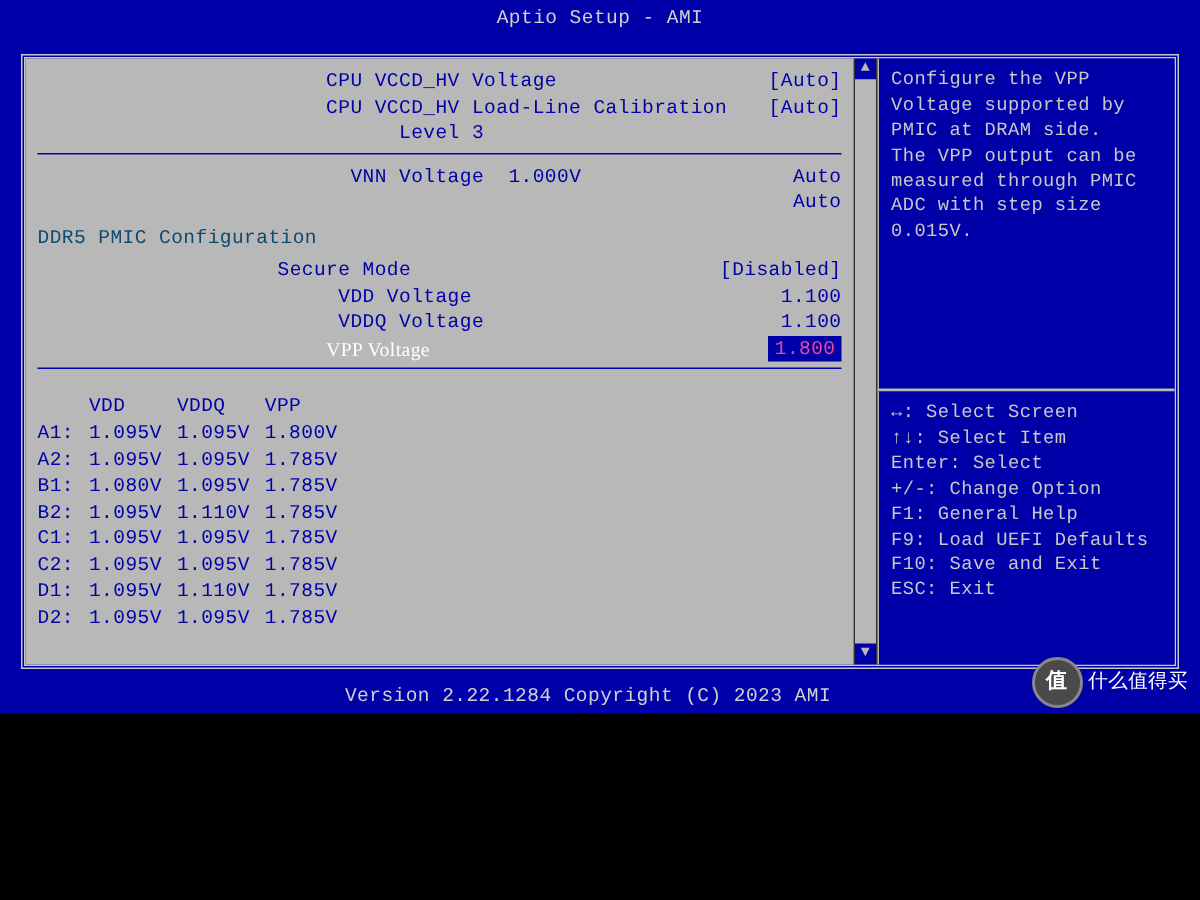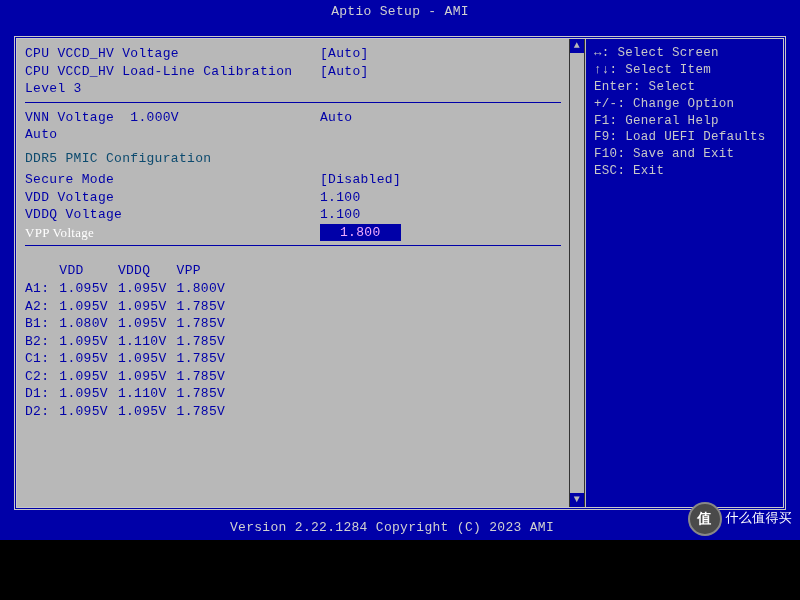--- a/index.html
+++ b/index.html
@@ -4,21 +4,21 @@
 <style>
   * { box-sizing: border-box; margin: 0; padding: 0; }
   html, body { width: 800px; height: 600px; overflow: hidden; background: #000; }
   body {
     font-family: "Courier New", monospace;
     font-size: 13px;
     line-height: 1.35;
     letter-spacing: 0.3px;
   }
   .root {
-    width: 800px; height: 540px;
+    width: 800px; height: 476px;
     background: #0000a8;
     position: relative;
   }
   .title-bar {
     height: 22px;
     background: #0000a8;
     color: #d0d0d0;
     text-align: center;
     padding-top: 3px;
   }
@@ -73,25 +73,25 @@
   }
   .scroll-track { flex: 1; width: 100%; background: #b8b8b8; }
   .help-pane, .keys-pane {
     background: #0000a8;
     color: #c8c8c8;
     padding: 6px 8px;
     border-left: 1px solid #b8b8b8;
   }
   .help-pane { flex: 1 1 55%; border-bottom: 2px solid #b8b8b8;}
   .keys-pane { flex: 1 1 45%; }
-  .row { display: flex; }
+  .row { display: flex; justify-content: flex-end; }
   .row .lbl { width: 295px; }
   .row .val { }
   .selected-row .lbl { color: #fff; font-family: Liberation Serif, serif; }
-  .selected-val { background: #0000a8; color: #f0abfc; padding: 0 20px; }
+  .selected-val { background: #0000a8; color: #ec4899; padding: 0 4px; }
   .section-title { color: #0c4a6e; margin: 6px 0 4px 0; }
   .divider { border: none; border-top: 1px solid #0000a8; margin: 4px 0 6px 0; }
   table.vtab { border-collapse: collapse; margin-top: 16px; }
   table.vtab td, table.vtab th { padding: 0 10px 0 0; text-align: left; font-weight: normal; }
   table.vtab th { color: #0000a8; }
   .footer {
     position: absolute;
     left: 0; right: 16px; bottom: 0;
     height: 26px;
     background: #0000a8;
@@ -242,20 +242,29 @@
 
     </div>
 
     <div class="scroll-col">
       <div class="scroll-arrow">▲</div>
       <div class="scroll-track"></div>
       <div class="scroll-arrow">▼</div>
     </div>
 
     <div class="right-col">
+      <div class="help-pane">
+        <div>Configure the VPP</div>
+        <div>Voltage supported by</div>
+        <div>PMIC at DRAM side.</div>
+        <div>The VPP output can be</div>
+        <div>measured through PMIC</div>
+        <div>ADC with step size</div>
+        <div>0.015V.</div>
+      </div>
       <div class="keys-pane">
         <div>↔: Select Screen</div>
         <div>↑↓: Select Item</div>
         <div>Enter: Select</div>
         <div>+/-: Change Option</div>
         <div>F1: General Help</div>
         <div>F9: Load UEFI Defaults</div>
         <div>F10: Save and Exit</div>
         <div>ESC: Exit</div>
       </div>

